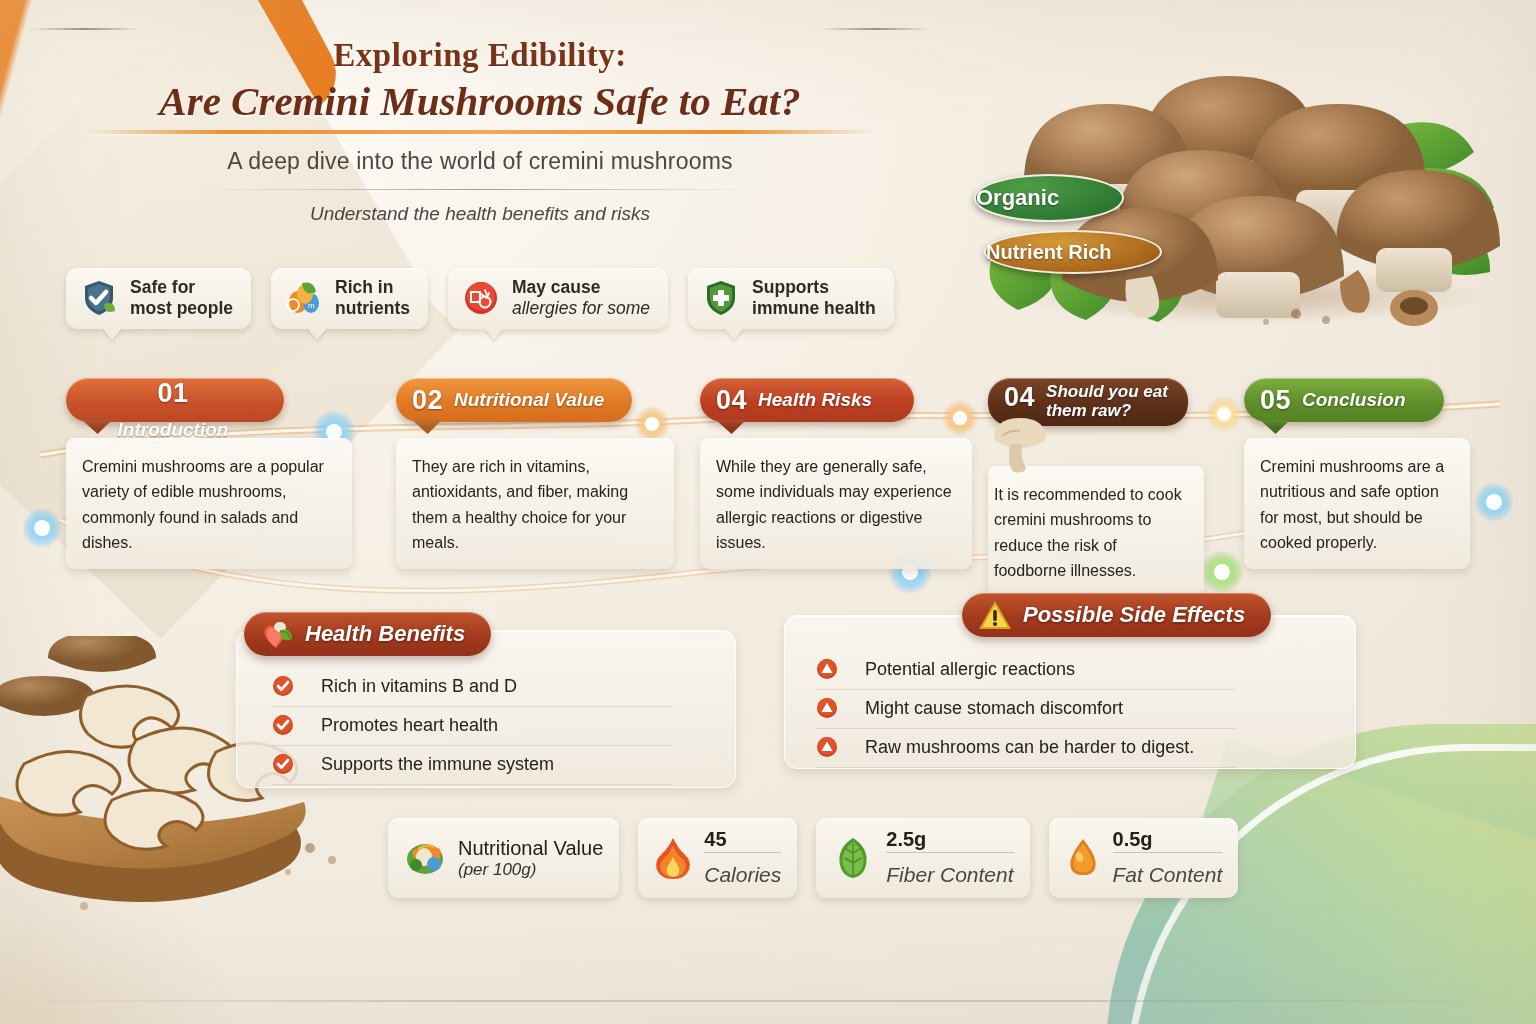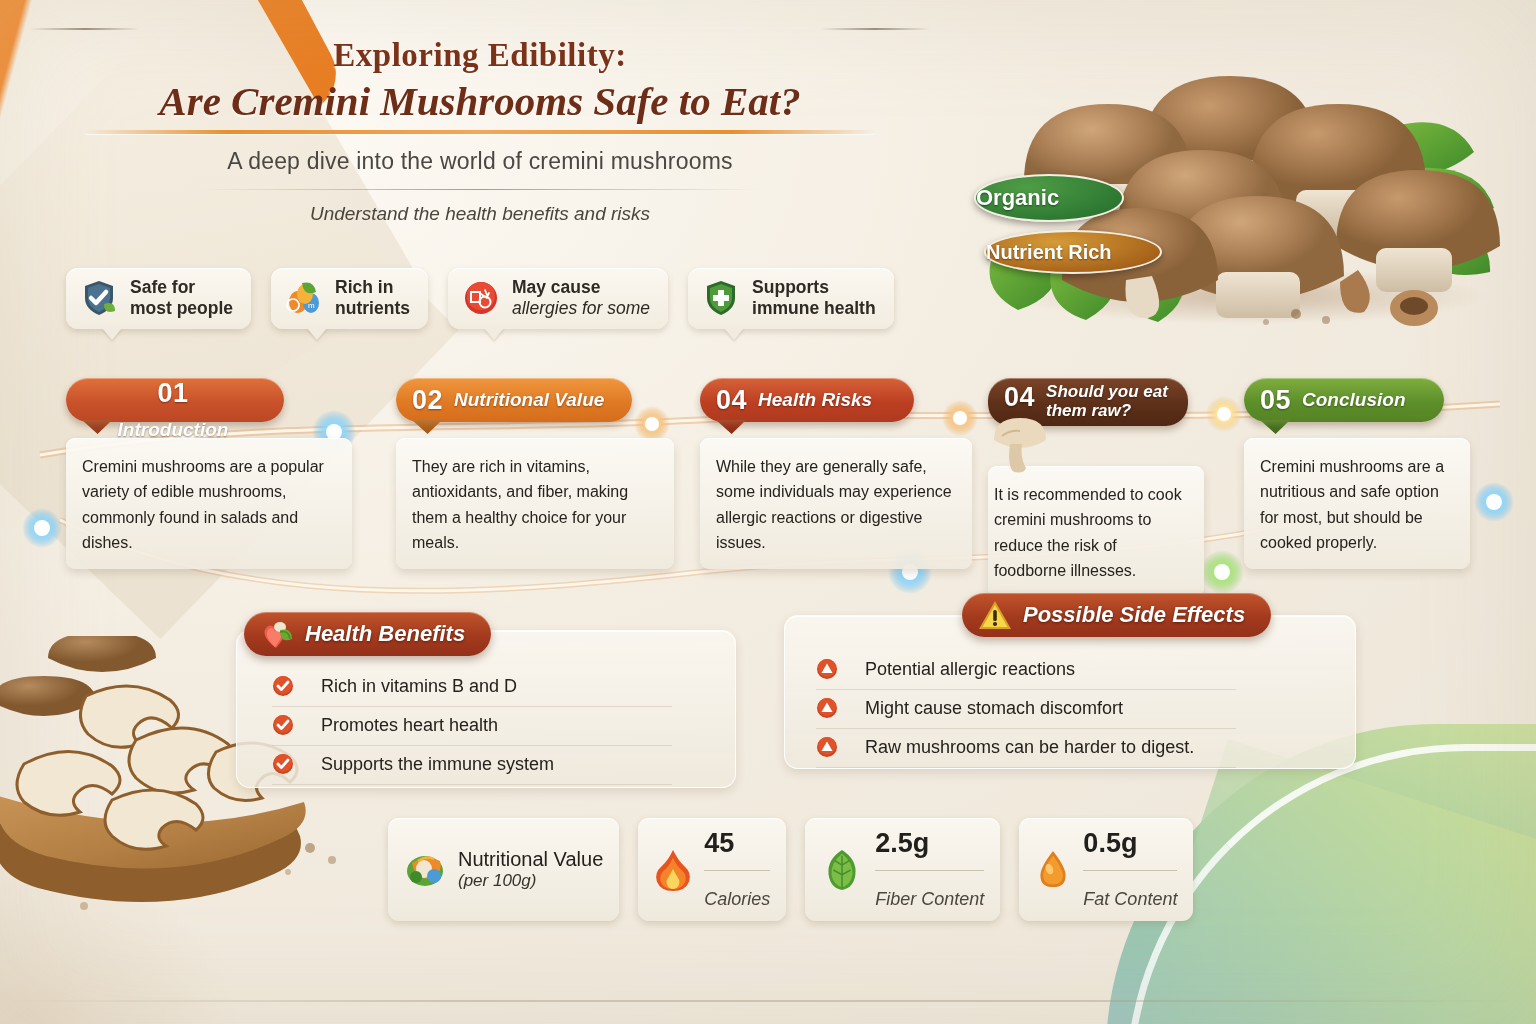--- a/index.html
+++ b/index.html
@@ -238,24 +238,24 @@
   .stats { position: absolute; left: 388px; top: 818px; display: flex; gap: 19px; z-index: 5; }
   .stat {
     display: flex; align-items: center; gap: 12px;
     padding: 11px 16px; min-height: 72px;
     background: linear-gradient(180deg, #faf7f0 0%, #efe9dd 100%);
     border-radius: 11px;
     box-shadow: 0 3px 7px rgba(120,100,70,.22), inset 0 1px 0 rgba(255,255,255,.9);
   }
   .stat svg { display: block; }
   .stat-txt { display: flex; flex-direction: column; }
-  .stat-val { font-size: 27px; font-weight: 700; color: #22201c; line-height: 1.05; }
+  .stat-val { font-size: 20px; font-weight: 700; color: #22201c; line-height: 1.05; }
   .stat-lbl {
-    font-size: 18px; color: #4b463e; font-style: italic;
-    border-top: 1px solid rgba(150,135,112,.45); padding-top: 18px; margin-top: 13px;
+    font-size: 21px; color: #4b463e; font-style: italic;
+    border-top: 1px solid rgba(150,135,112,.45); padding-top: 10px; margin-top: 2px;
   }
   .stat-nv .nv1 { font-size: 20px; color: #24211c; line-height: 1.15; }
   .stat-nv .nv2 { font-size: 17px; color: #35312b; font-style: italic; }
 
   
   .footer { position: absolute; left: 388px; top: 938px; display: flex; align-items: center; gap: 30px; z-index: 5; }
   .visit { font-size: 19px; color: #4b463e; }
   .visit b { color: #2c5a80; border-bottom: 2px solid #8aa6bc; padding-bottom: 1px; }
   .cta {
     display: flex; align-items: center; gap: 12px;

